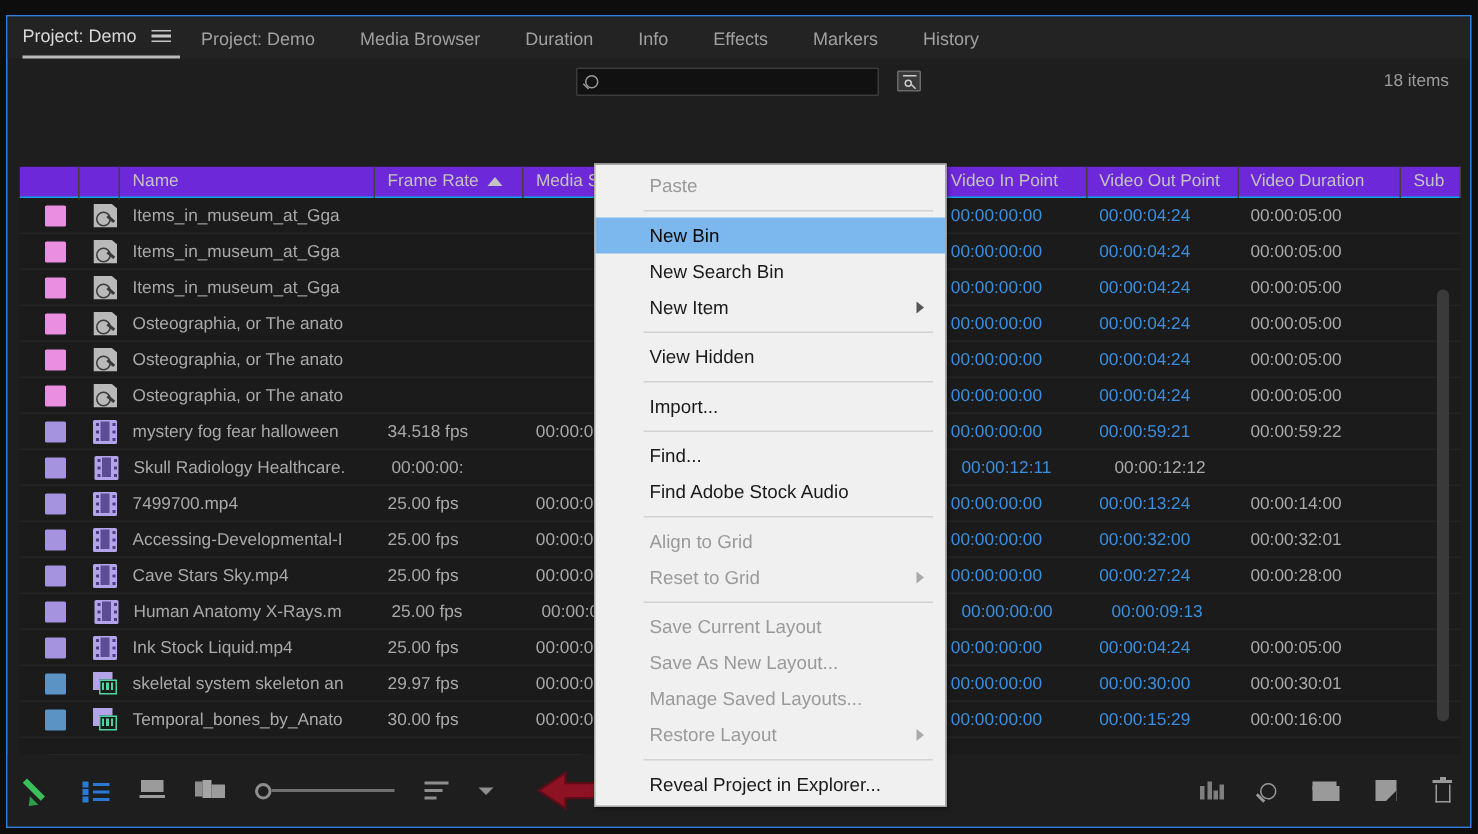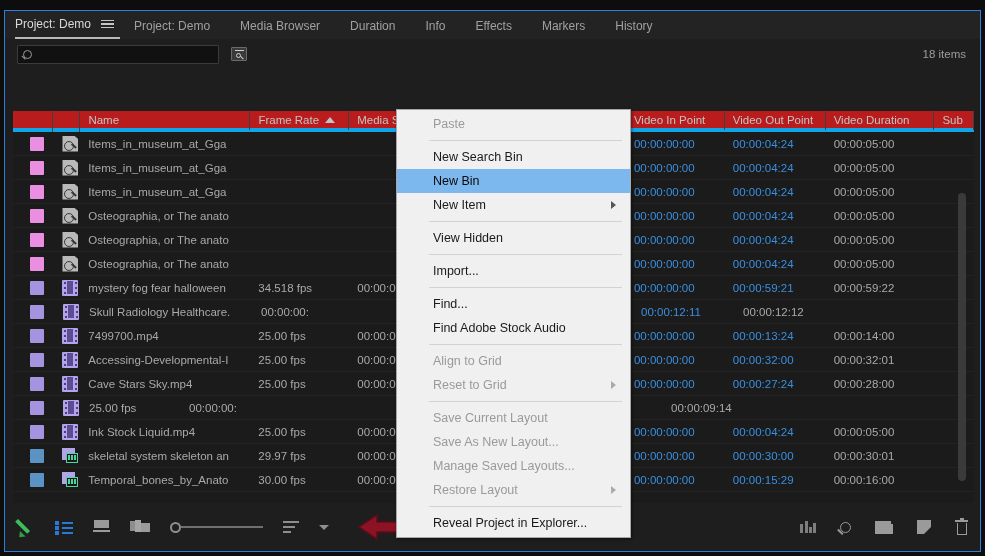--- a/index.html
+++ b/index.html
@@ -84,20 +84,21 @@
   .projname { font-size: 12px; color: #9d9d9d; }
 
   
   .searchrow {
     height: 30px;
     display: flex;
     align-items: center;
     padding-left: 12px;
     gap: 12px;
     position: relative;
+    justify-content: center;
   }
   .searchbox {
     width: 202px; height: 19px;
     background: #111111;
     border: 1px solid #3b3b3b;
     display: flex; align-items: center;
     padding-left: 5px;
     border-radius: 1px;
   }
   .mag {
@@ -136,22 +137,22 @@
     position: absolute;
     left: 8px; top: 100px;
     width: 961px;
     height: 392px;
     background: #1b1b1b;
     overflow: hidden;
   }
   .thead {
     height: 21px;
     display: flex;
-    background: #b91c1c;
-    border-bottom: 4px solid #0ea5e9;
+    background: #6d28d9;
+    border-bottom: 1px solid #0ea5e9;
     align-items: center;
   }
   .th {
     font-size: 11.5px; color: #c3c3c3;
     border-right: 1px solid #404040;
     height: 21px;
     display: flex; align-items: center;
     padding-left: 8px;
     overflow: hidden; white-space: nowrap;
   }
@@ -593,25 +594,25 @@
             <span class="ico video">
               <i class="strip-l" style="top:2px"></i>
               <i class="strip-l" style="top:7px"></i>
               <i class="strip-l" style="top:12px"></i>
               <i class="strip-r" style="top:2px"></i>
               <i class="strip-r" style="top:7px"></i>
               <i class="strip-r" style="top:12px"></i>
               <span class="body"></span>
             </span>
           </div>
+          <div class="cell c-name">Human Anatomy X-Rays.m</div>
           <div class="cell c-rate">25.00 fps</div>
           <div class="cell c-mstart">00:00:00:</div>
           <div class="cell c-vin tcblue">00:00:00:00</div>
           <div class="cell c-vout tcblue">00:00:09:13</div>
-          <div class="cell c-vdur tc">00:00:09:14</div>
           <div class="cell c-sub"></div>
         </div>
         <div class="row">
           <div class="cell c-label">
             <span class="swatch" style="background:#a593e0"></span>
           </div>
           <div class="cell c-icon">
             <span class="ico video">
               <i class="strip-l" style="top:2px"></i>
               <i class="strip-l" style="top:7px"></i>
@@ -671,25 +672,25 @@
 
   <div class="vscroll"></div>
   <div class="hscrolltrack"></div>
   <div class="hscroll"></div>
 
   <div class="ctxmenu" id="ctxmenu">
       <div class="mi disabled">
         <span>Paste</span>
       </div>
       <div class="sep"></div>
+      <div class="mi sel">
+        <span>New Bin</span>
+      </div>
       <div class="mi">
         <span>New Search Bin</span>
-      </div>
-      <div class="mi sel">
-        <span>New Bin</span>
       </div>
       <div class="mi">
         <span>New Item</span>
         <span class="chev"></span>
       </div>
       <div class="sep"></div>
       <div class="mi">
         <span>View Hidden</span>
       </div>
       <div class="sep"></div>

